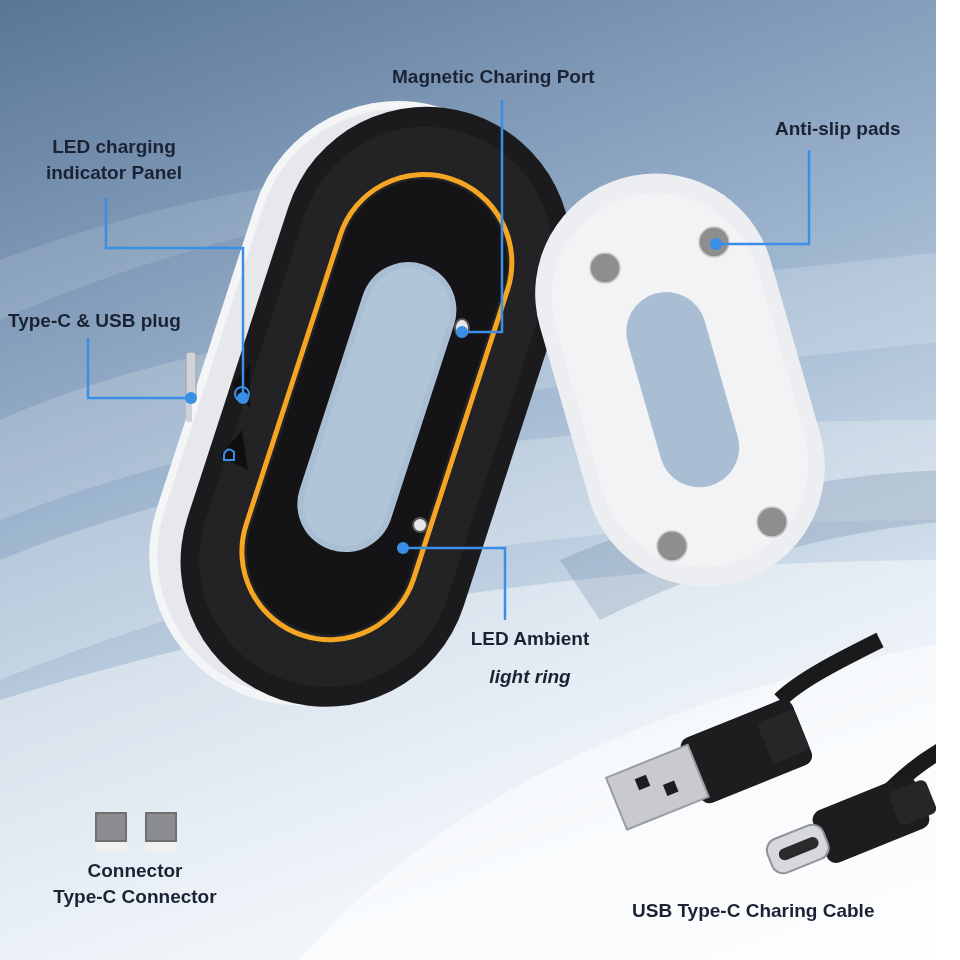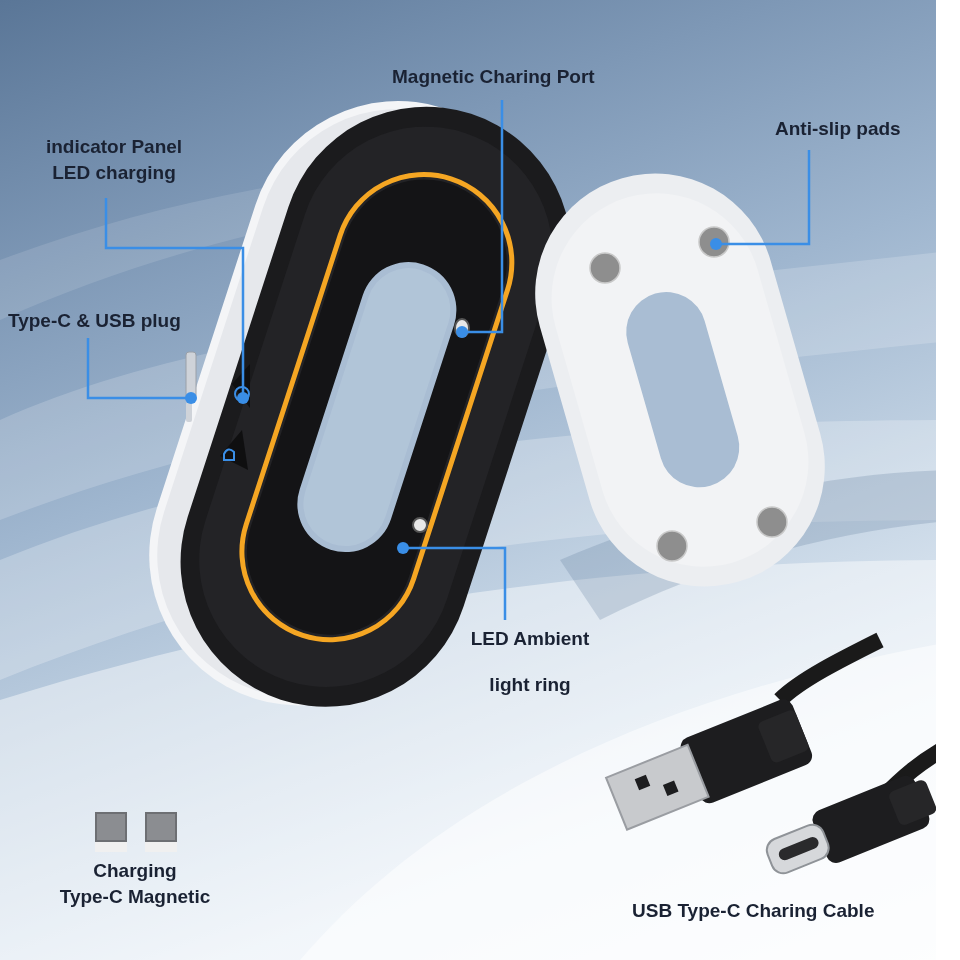--- a/index.html
+++ b/index.html
@@ -124,33 +124,33 @@
       <circle cx="243" cy="398" r="6"></circle>
       <circle cx="191" cy="398" r="6"></circle>
       <circle cx="716" cy="244" r="6"></circle>
       <circle cx="403" cy="548" r="6"></circle>
     </g>
   </svg>
 
   <div class="label" style="left:392px; top:64px;">Magnetic Charing Port</div>
 
   <div class="label center" style="left:30px; top:134px; width:168px;">
+    <div>LED charging</div>
     <div>indicator Panel</div>
-    <div>LED charging</div>
   </div>
 
   <div class="label" style="left:8px; top:308px;text-align:right;">Type-C &amp; USB plug</div>
 
   <div class="label" style="left:739px; top:116px;margin-left:36px;">Anti-slip pads</div>
 
   <div class="label center" style="left:452px; top:626px; width:156px;">
     <div>LED Ambient</div>
-    <div style="margin-top:20px;">light ring</div>
+    <div style="margin-top:12px;font-style:italic;">light ring</div>
   </div>
 
   <div class="label center" style="left:40px; top:858px; width:190px;">
-    <div>Charging</div>
-    <div>Type-C Magnetic</div>
+    <div>Connector</div>
+    <div>Type-C Connector</div>
   </div>
 
   <div class="label" style="left:632px; top:898px;">USB Type-C Charing Cable</div>
 
 </div>
 
 </body></html>

